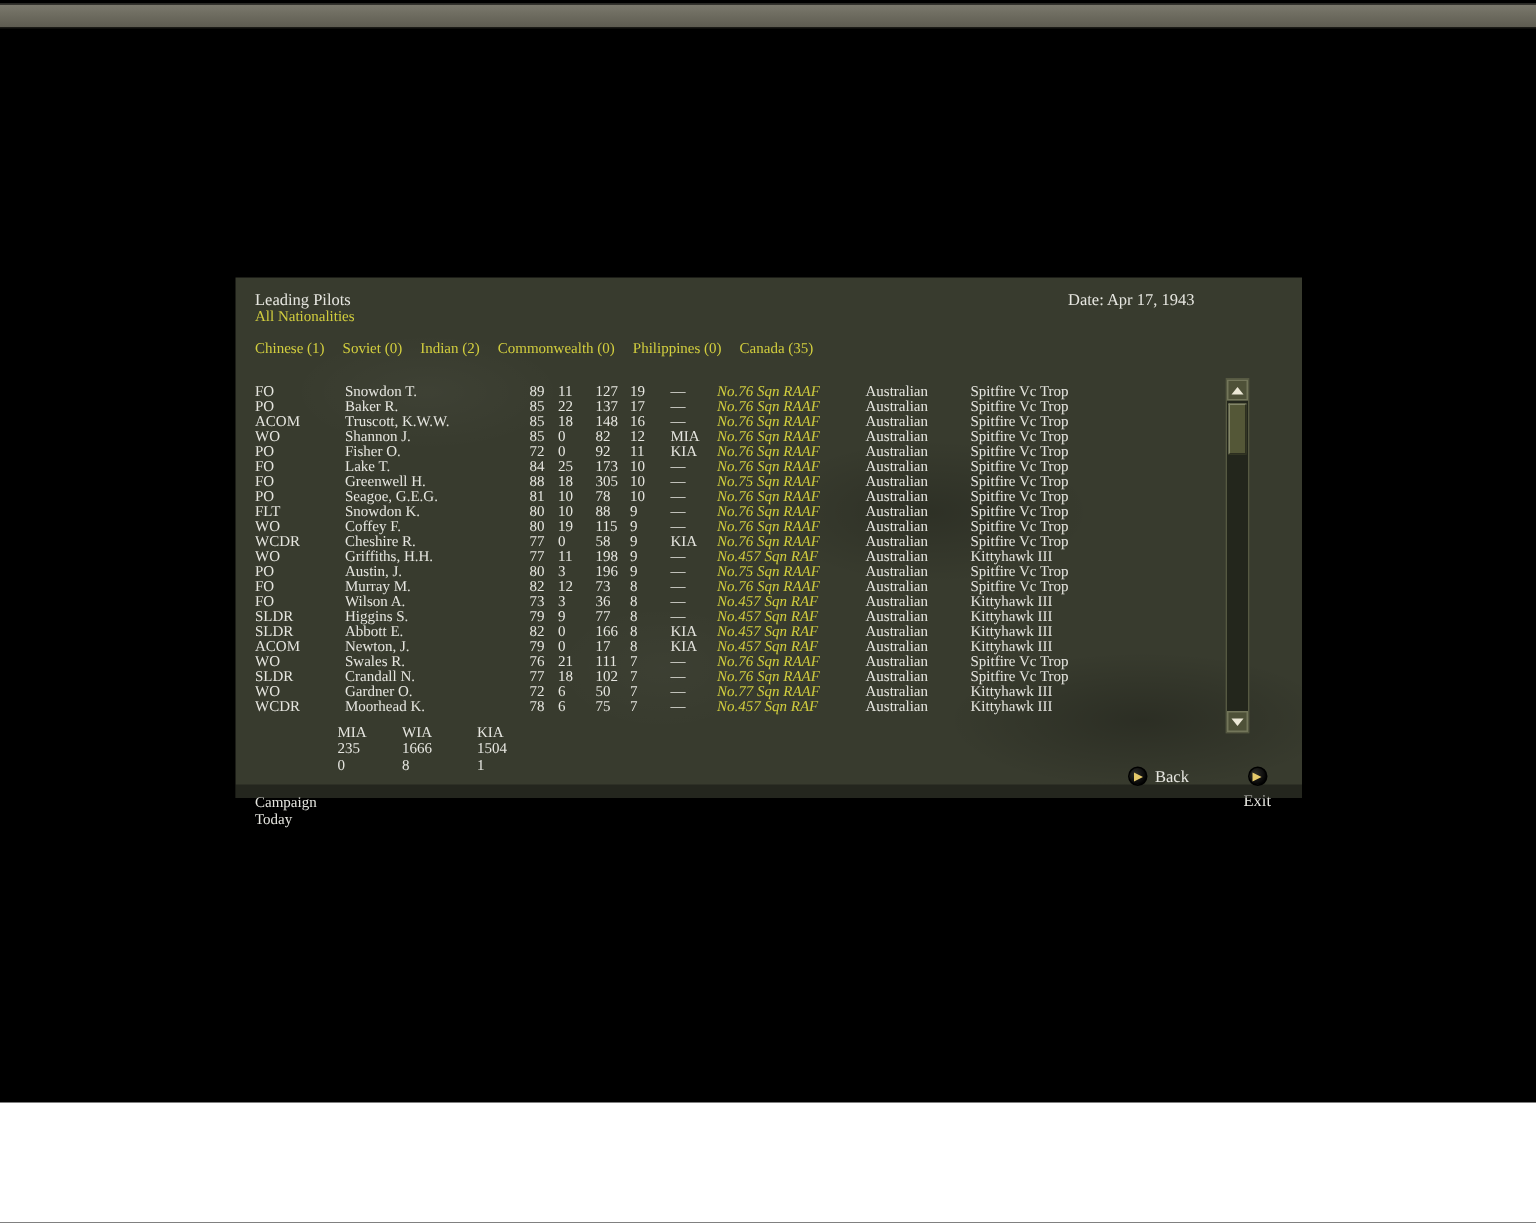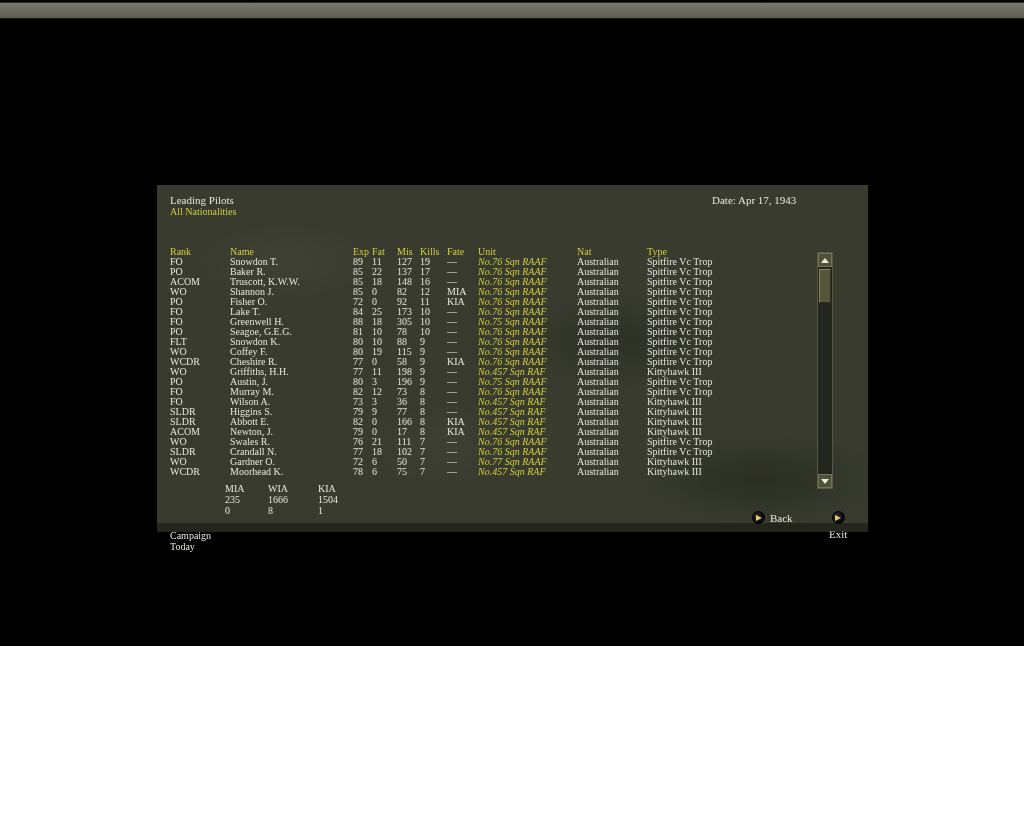--- a/index.html
+++ b/index.html
@@ -2,21 +2,21 @@
 <html style="--yellow: #d2ce3e; --green: #3eb53e; --white: #e6e6e0;"><head>
 <meta charset="utf-8">
 <style>
   :root{
     --yellow:#d2ce3e;
     --green:#3eb53e;
     --white:#e6e6e0;
   }
   *{margin:0;padding:0;box-sizing:border-box;}
   body{background:#ffffff;font-family:"Liberation Serif", serif;}
-  .stage{position:relative;width:1024px;height:646px;background:#ffffff;overflow:hidden;}
+  .stage{position:relative;width:1024px;height:735px;background:#ffffff;overflow:hidden;}
   .game-area{position:absolute;left:0;top:0;width:1024px;height:768px;background:#000000;}
   .top-bar{
     position:absolute;left:0;top:2px;width:1024px;height:17px;
     background:linear-gradient(180deg,#7b796d 0%,#6e6c60 45%,#5e5c51 100%);
     border-top:1px solid #2a2a26;border-bottom:1px solid #1a1a16;
   }
   .panel{
     position:absolute;left:157px;top:185px;width:711px;height:347px;
     background-color:#383b2e;
     background-image:
@@ -95,33 +95,35 @@
 
 <div class="stage">
   <div class="game-area">
     <div class="top-bar"></div>
 
     <div class="panel">
       <div class="page-title">Leading Pilots</div>
       <div class="date-display">Date: Apr 17, 1943</div>
       <div class="filter-label">All Nationalities</div>
 
-
-      <div class="thead">
-        <span class="col-rank">Rank</span>
-        <span class="col-name">Name</span>
-        <span class="col-exp">Exp</span>
-        <span class="col-fat">Fat</span>
-        <span class="col-mis">Mis</span>
-        <span class="col-kills">Kills</span>
-        <span class="col-fate">Fate</span>
-        <span class="col-unit">Unit</span>
-        <span class="col-nat">Nat</span>
-        <span class="col-type">Type</span>
-      </div>
+      <div class="tabs-row tabs-row-2">
+
+          <span class="tab">Chinese (1)</span>
+
+          <span class="tab">Soviet (0)</span>
+
+          <span class="tab">Indian (2)</span>
+
+          <span class="tab">Commonwealth (0)</span>
+
+          <span class="tab">Philippines (0)</span>
+
+          <span class="tab">Canada (35)</span>
+        </div>
+
 
       <div class="rows">
 
           <div class="trow">
             <span class="col-rank">FO</span>
             <span class="col-name">Snowdon T.</span>
             <span class="col-exp">89</span>
             <span class="col-fat">11</span>
             <span class="col-mis">127</span>
             <span class="col-kills">19</span>

